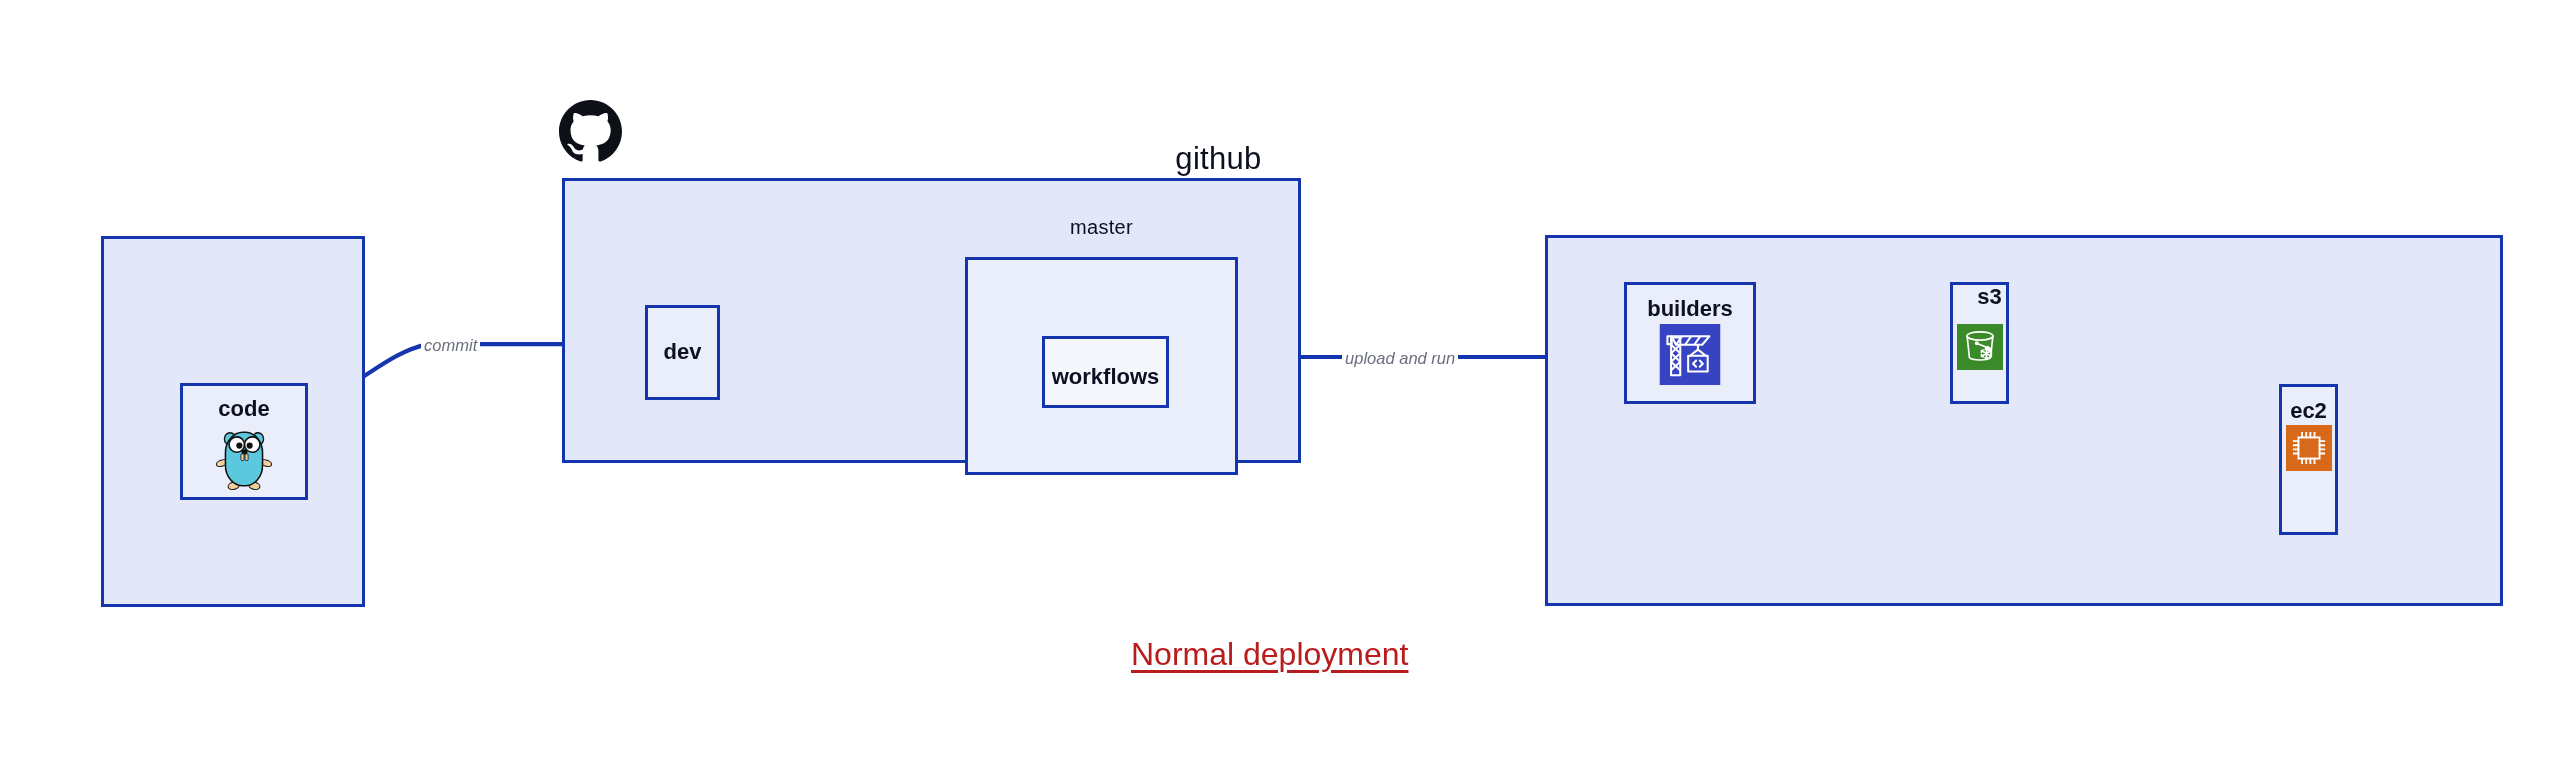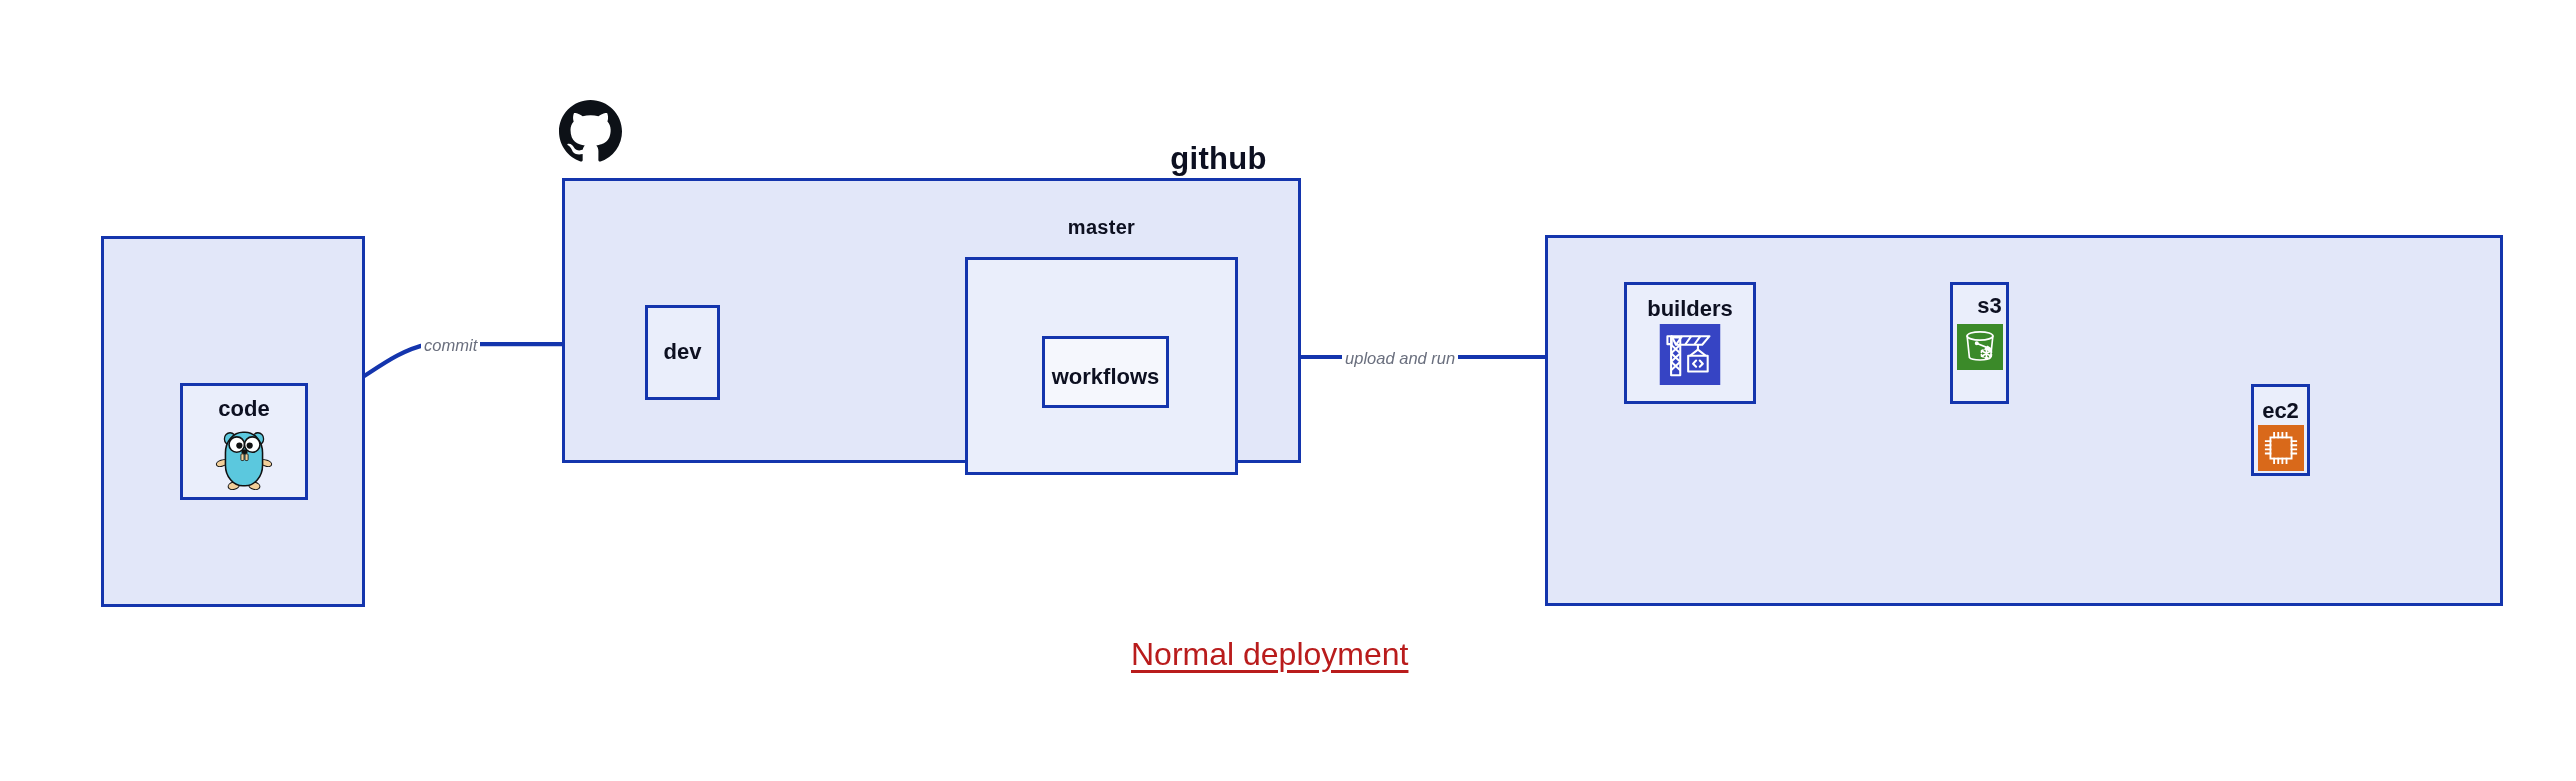--- a/index.html
+++ b/index.html
@@ -23,21 +23,21 @@
   .group {
     position: absolute;
     background: #e2e7f9;
     border: 3.6px solid #1435ad;
     box-sizing: border-box;
   }
   .group-label {
     position: absolute;
     color: #0d1021;
     font-size: 31px;
-    font-weight: 700;
+    font-weight: 400;
     letter-spacing: 0.3px;
     white-space: nowrap;
     line-height: 1;
   }
 
   
   .subgroup {
     position: absolute;
     background: #eaeefb;
     border: 3.6px solid #1435ad;
@@ -227,21 +227,21 @@
             <path d="M50 52 L63 42 L76 52"></path>
 
             <rect x="47" y="52" width="32" height="26"></rect>
             <path d="M60 60 L55 65 L60 70 M66 60 L71 65 L66 70" stroke-linecap="round"></path>
           </g>
         </svg>
       </span>
     </div>
 
     <div class="node" style="left:402px; top:44px; width:59px; height:122px;">
-      <div class="node-label" style="top:10px;padding-left:20px;">s3</div>
+      <div class="node-label" style="top:1px;padding-left:20px;">s3</div>
       <span class="node-icon" style="top:39px; width:46px; height:46px;">
         <svg viewBox="0 0 100 100" width="46" height="46" xmlns="http://www.w3.org/2000/svg">
           <rect x="0" y="0" width="100" height="100" fill="#3b8a29"></rect>
           <g fill="none" stroke="#ffffff" stroke-width="3.6" stroke-linejoin="round" stroke-linecap="round">
             <ellipse cx="50" cy="26" rx="28" ry="9"></ellipse>
             <path d="M22 26 L27 73 C32 80 68 80 73 73 L78 26"></path>
             <circle cx="43" cy="42" r="2.6" fill="#ffffff"></circle>
             <path d="M45 43 L70 53"></path>
             <path d="M66 49 L74 54 L68 58 Z" fill="#ffffff"></path>
 
@@ -249,21 +249,21 @@
               <path d="M0,-12 L0,12 M-10.4,-6 L10.4,6 M-10.4,6 L10.4,-6"></path>
               <path d="M-3,-9 L0,-12 L3,-9 M-3,9 L0,12 L3,9"></path>
               <path d="M-10.9,-2.4 L-10.4,-6 L-7.3,-7.4 M10.9,2.4 L10.4,6 L7.3,7.4"></path>
               <path d="M-7.3,7.4 L-10.4,6 L-10.9,2.4 M7.3,-7.4 L10.4,-6 L10.9,-2.4"></path>
             </g>
           </g>
         </svg>
       </span>
     </div>
 
-    <div class="node" style="left:703px; top:146px; width:59px; height:92px;">
+    <div class="node" style="left:731px; top:146px; width:59px; height:151px;">
       <div class="node-label" style="top:13.4px;">ec2</div>
       <span class="node-icon" style="top:38px; width:46px; height:46px;">
         <svg viewBox="0 0 100 100" width="46" height="46" xmlns="http://www.w3.org/2000/svg">
           <rect x="0" y="0" width="100" height="100" fill="#d9691a"></rect>
           <g fill="none" stroke="#ffffff" stroke-width="4" stroke-linecap="square">
             <rect x="27" y="27" width="46" height="46"></rect>
             <path d="M35 27 L35 17 M44 27 L44 17 M53 27 L53 17 M62 27 L62 17"></path>
             <path d="M35 73 L35 83 M44 73 L44 83 M53 73 L53 83 M62 73 L62 83"></path>
             <path d="M27 35 L17 35 M27 44 L17 44 M27 53 L17 53 M27 62 L17 62"></path>
             <path d="M73 35 L83 35 M73 44 L83 44 M73 53 L83 53 M73 62 L83 62"></path>

